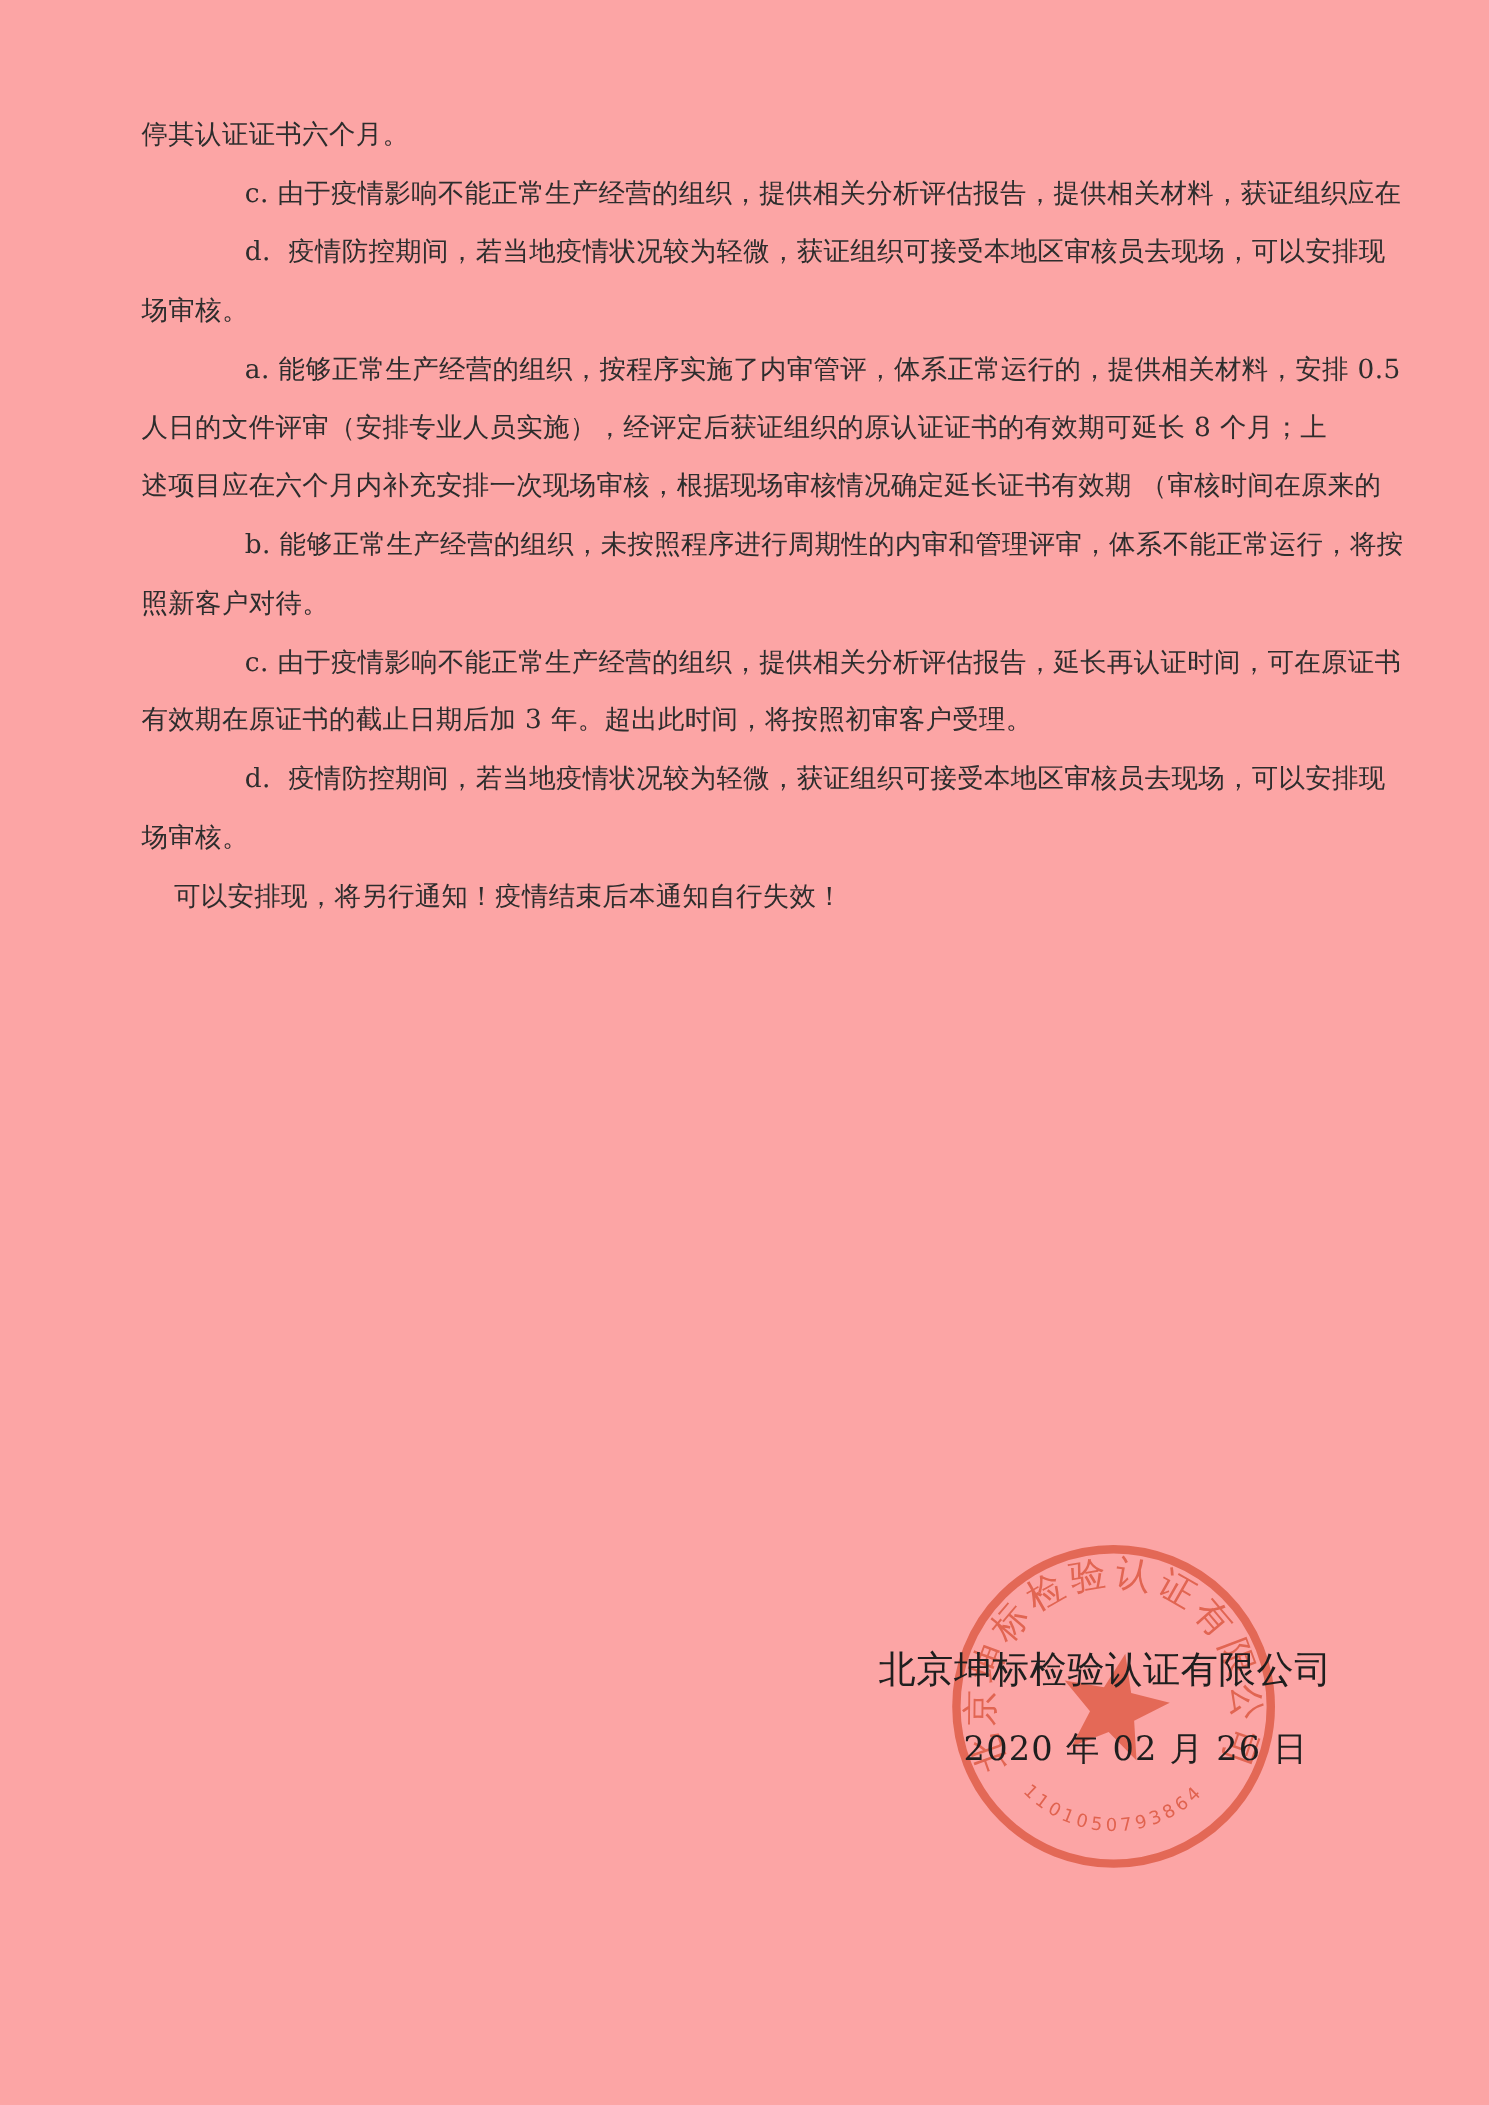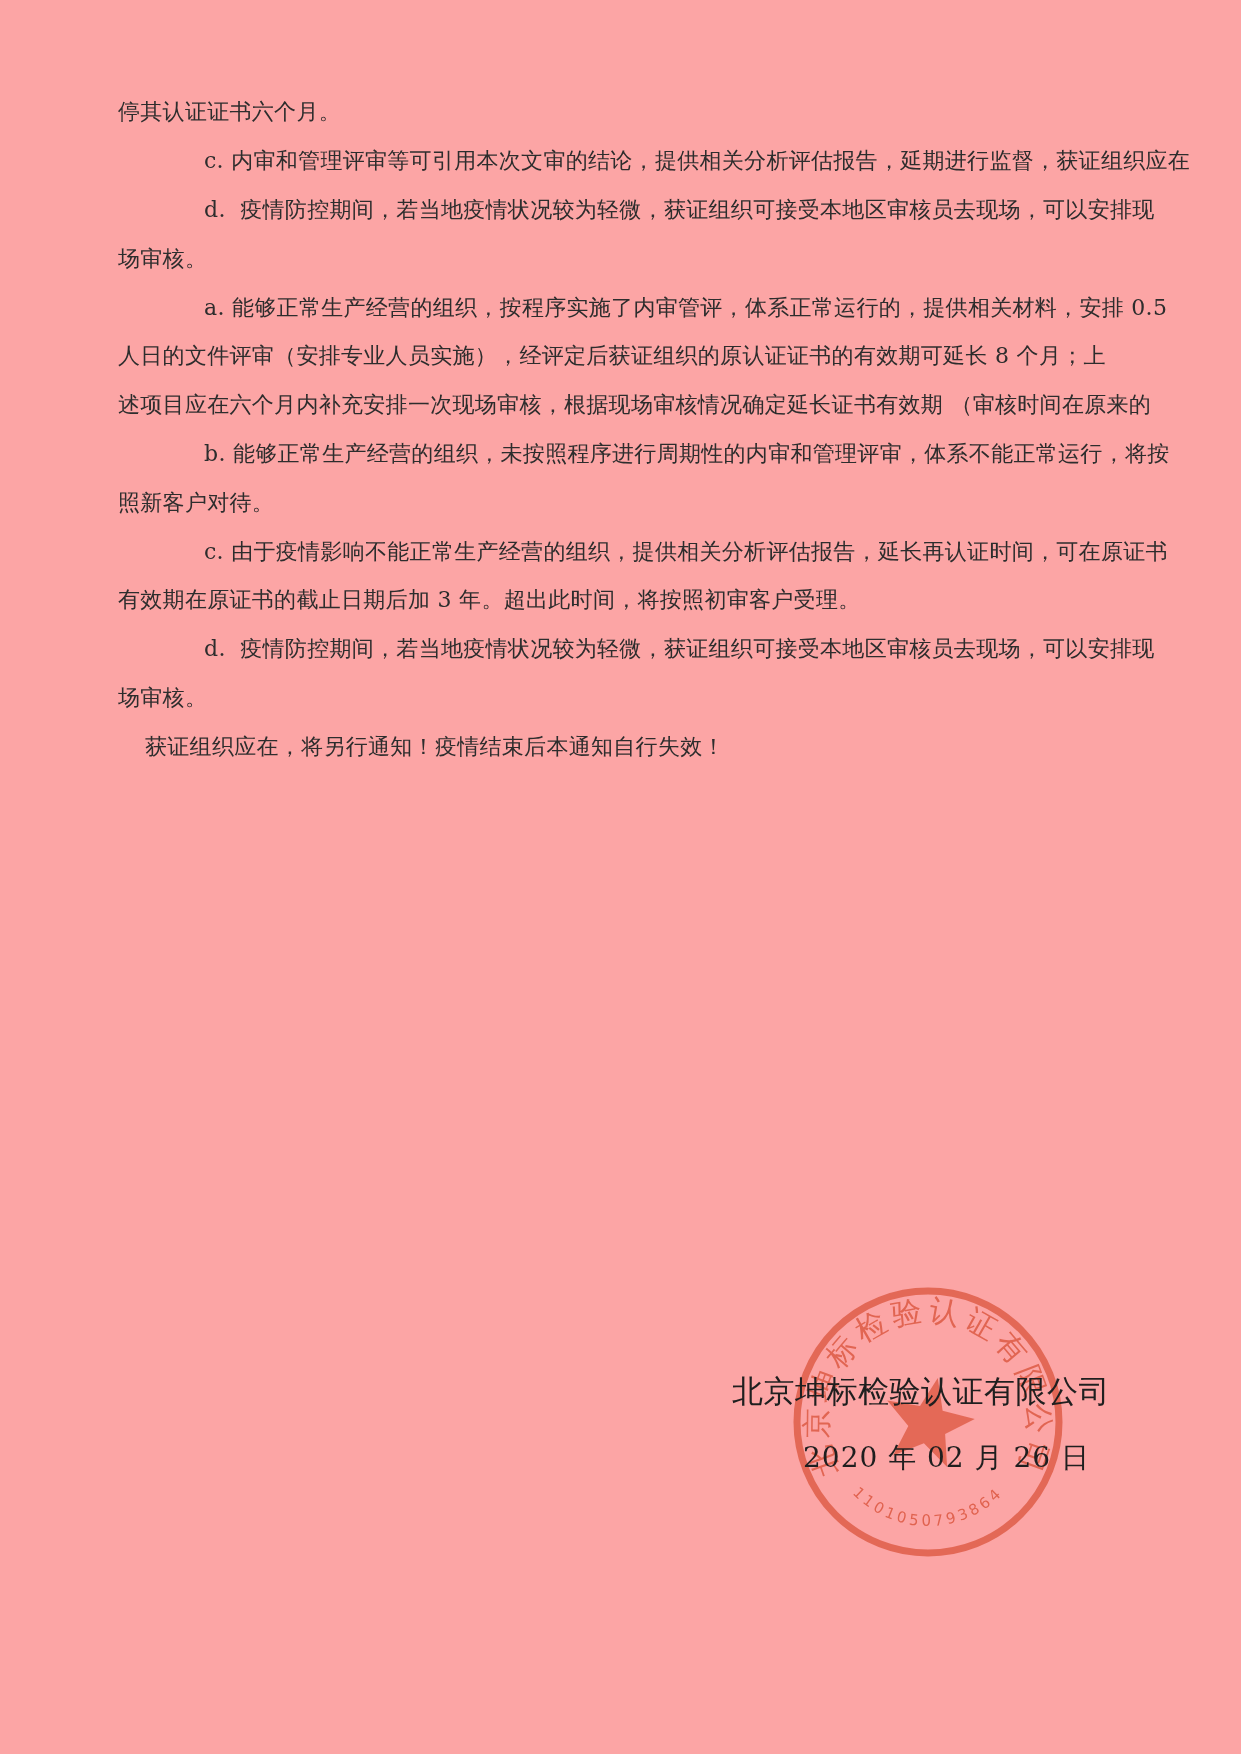--- a/index.html
+++ b/index.html
@@ -67,33 +67,33 @@
     font-family: "DejaVu Sans", "Liberation Sans", sans-serif;
   }
 </style>
 </head>
 <body>
 
 <div class="page">
 
   <div class="doc-lines" id="doc-lines">
       <div class="line">停其认证证书六个月。</div>
-      <div class="line indent-1">c. 内审和管理评审等可引用本次文审的结论，提供相关分析评估报告，延期进行监督，获证组织应在</div>
+      <div class="line indent-1">c. 由于疫情影响不能正常生产经营的组织，提供相关分析评估报告，提供相关材料，获证组织应在</div>
       <div class="line indent-1">d.  疫情防控期间，若当地疫情状况较为轻微，获证组织可接受本地区审核员去现场，可以安排现</div>
       <div class="line">场审核。</div>
       <div class="line indent-1">a. 能够正常生产经营的组织，按程序实施了内审管评，体系正常运行的，提供相关材料，安排 0.5</div>
       <div class="line">人日的文件评审（安排专业人员实施），经评定后获证组织的原认证证书的有效期可延长 8 个月；上</div>
       <div class="line">述项目应在六个月内补充安排一次现场审核，根据现场审核情况确定延长证书有效期 （审核时间在原来的</div>
       <div class="line indent-1">b. 能够正常生产经营的组织，未按照程序进行周期性的内审和管理评审，体系不能正常运行，将按</div>
       <div class="line">照新客户对待。</div>
       <div class="line indent-1">c. 由于疫情影响不能正常生产经营的组织，提供相关分析评估报告，延长再认证时间，可在原证书</div>
       <div class="line">有效期在原证书的截止日期后加 3 年。超出此时间，将按照初审客户受理。</div>
       <div class="line indent-1">d.  疫情防控期间，若当地疫情状况较为轻微，获证组织可接受本地区审核员去现场，可以安排现</div>
       <div class="line">场审核。</div>
-      <div class="line indent-2">获证组织应在，将另行通知！疫情结束后本通知自行失效！</div>
+      <div class="line indent-2">可以安排现，将另行通知！疫情结束后本通知自行失效！</div>
     </div>
 
   <svg class="seal" viewBox="0 0 300 300" aria-hidden="true">
     <defs>
       <path id="arcTop" d="M 62.5 200.5 A 101 101 0 1 1 237.5 200.5" fill="none"></path>
       <path id="arcBottom" d="M 46 150 A 104 104 0 0 0 254 150" fill="none"></path>
     </defs>
     <circle cx="150" cy="150" r="131" fill="none" stroke-width="7" opacity="0.82" stroke="#dd5a44"></circle>
     <polygon opacity="0.8" transform="translate(150,152) rotate(12) scale(0.94)" points="0,-50 12.3,-17 47.6,-15.5 20,6.5 29.4,40.5 0,21 -29.4,40.5 -20,6.5 -47.6,-15.5 -12.3,-17" fill="#dd5a44"></polygon>
     <text class="seal-name" opacity="0.85" fill="#dd5a44">

